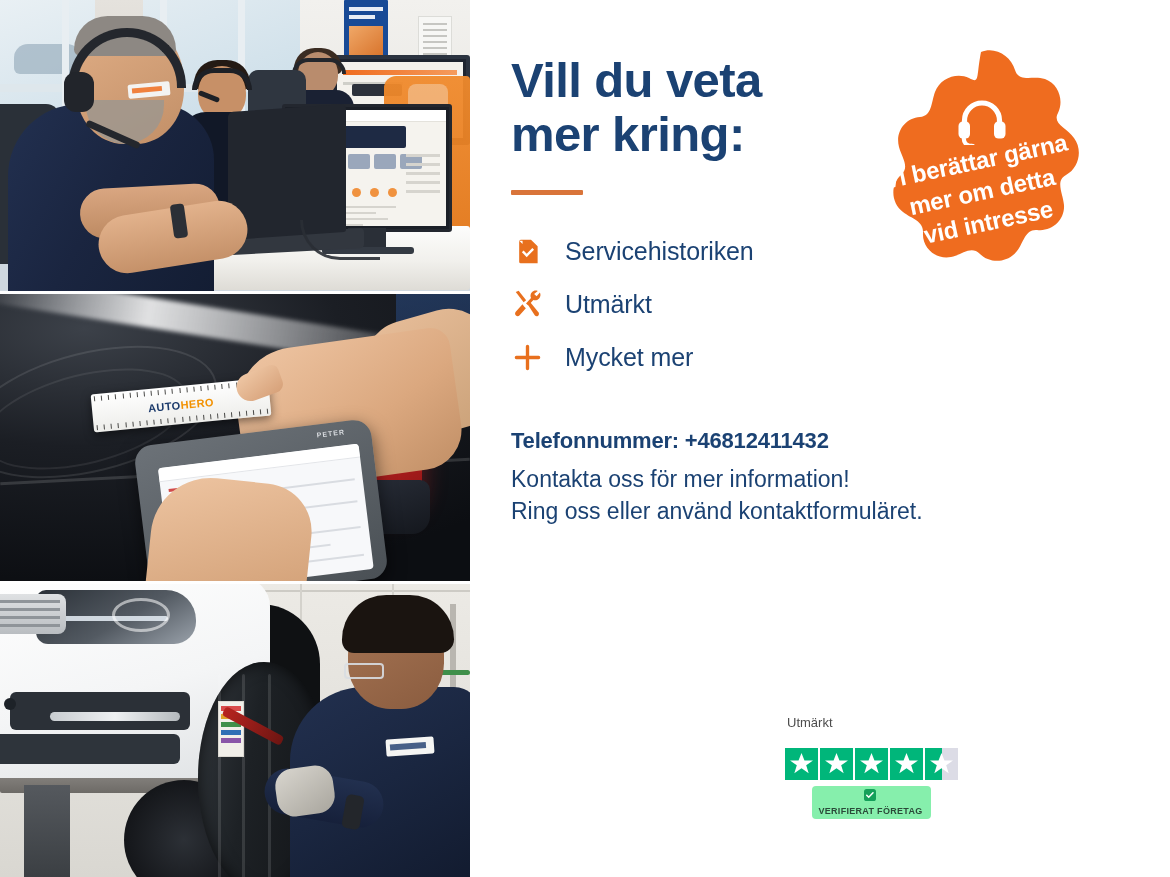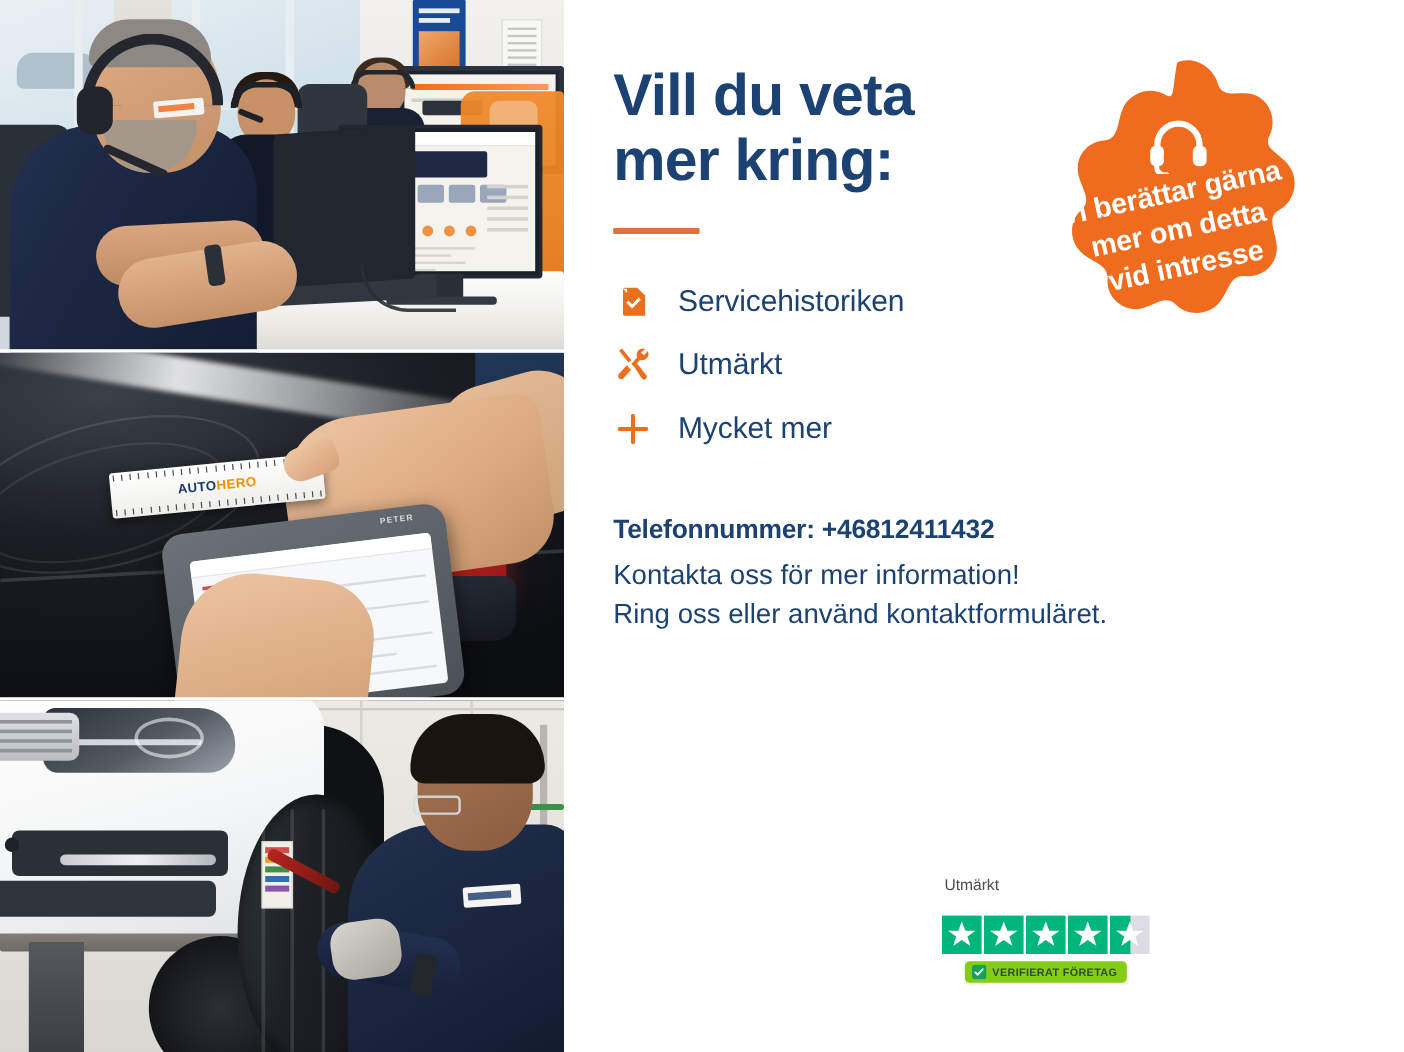--- a/index.html
+++ b/index.html
@@ -647,23 +647,24 @@
     overflow:hidden;
   }
   .tp-star-box.half { background:#dcdce6; }
   .tp-star-box.half .half-fill {
     position:absolute; left:0; top:0; width:50%; height:100%; background:#00b67a;
   }
   .tp-star-box svg { position:relative; width:23px; height:22px; color:#ffffff; }
   .tp-verified {
     margin-top:6px;
     display:inline-flex; align-items:center; gap:5px;
-    background:#84cc16;
+    background:#86efac;
     border-radius:4px;
     padding:3px 8px 3px 6px;
+    flex-direction:column;
   }
   .tp-verified .chk {
     width:12px; height:12px; color:#14a05a;
   }
   .tp-verified span {
     font-family:"Liberation Sans", sans-serif;
     font-weight:700;
     font-size:9px;
     letter-spacing:.3px;
     color:#2b4a39;

